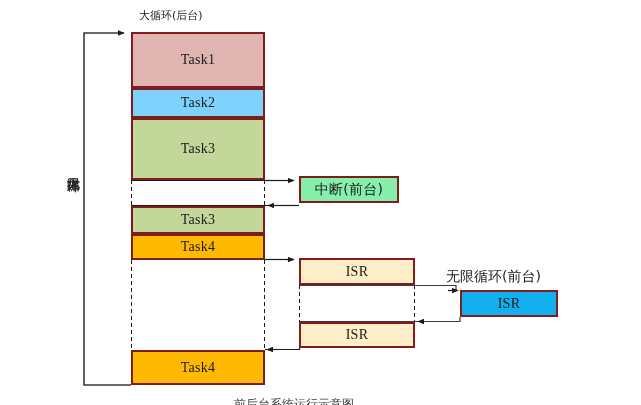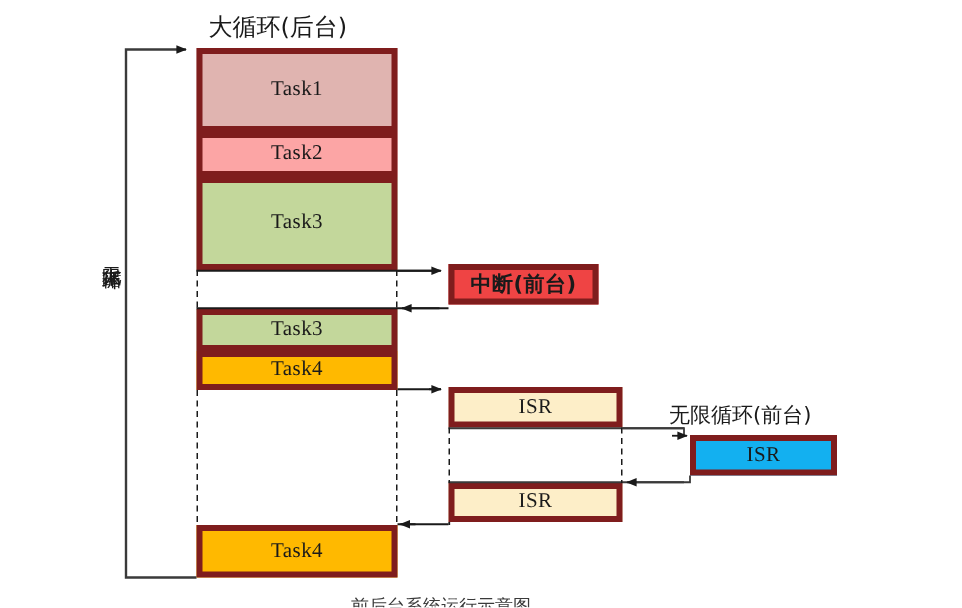--- a/index.html
+++ b/index.html
@@ -11,21 +11,21 @@
     position: relative;
     width: 641px;
     height: 405px;
     background: #ffffff;
     font-family: "Liberation Serif", "DejaVu Serif", serif;
     overflow: hidden;
   }
   .box {
     position: absolute;
     box-sizing: border-box;
-    border: 4px solid #7f1d1d;
+    border: 2px solid #7f1d1d;
     display: flex;
     align-items: center;
     justify-content: center;
     color: #1a1a1a;
     font-size: 14px;
     letter-spacing: 0.3px;
     white-space: nowrap;
   }
   .label {
     position: absolute;
@@ -63,51 +63,51 @@
     color: #3a3a3a;
     white-space: nowrap;
     overflow: hidden;
   }
 </style>
 </head>
 <body>
 
 <div id="canvas">
 
-  <div class="label cjk" style="left:139px; top:8px; font-size:16px;">大循环(后台)</div>
+  <div class="label cjk" style="left:139px; top:8px; font-size:11px;">大循环(后台)</div>
 
   <div class="vlabel" style="left:64px; top:167px;">无限循环</div>
 
   <div class="label cjk" style="left:446px; top:268px; font-size:14px;">无限循环(前台)</div>
 
   <div class="box" style="left:131px; top:32px; width:134px; height:56px; background:#e0b4b0;">
     <span>Task1</span>
   </div>
 
-  <div class="box" style="left:131px; top:88px; width:134px; height:30px; background:#fca5a5;">
+  <div class="box" style="left:131px; top:88px; width:134px; height:30px; background:#7dd3fc;">
     <span>Task2</span>
   </div>
 
   <div class="box" style="left:131px; top:118px; width:134px; height:62px; background:#c3d79b;">
     <span>Task3</span>
   </div>
 
   <div class="box" style="left:131px; top:206px; width:134px; height:28px; background:#c3d79b;">
     <span>Task3</span>
   </div>
 
   <div class="box" style="left:131px; top:234px; width:134px; height:26px; background:#ffb900;">
     <span>Task4</span>
   </div>
 
   <div class="box" style="left:131px; top:350px; width:134px; height:35px; background:#ffb900;">
     <span>Task4</span>
   </div>
 
-  <div class="box cjk" style="left:299px; top:176px; width:100px; height:27px; background:#ef4444;font-weight:bold;">
+  <div class="box cjk" style="left:299px; top:176px; width:100px; height:27px; background:#86efac;">
     <span>中断(前台)</span>
   </div>
 
   <div class="box" style="left:299px; top:258px; width:116px; height:27px; background:#fdeec8;">
     <span>ISR</span>
   </div>
 
   <div class="box" style="left:299px; top:322px; width:116px; height:26px; background:#fdeec8;">
     <span>ISR</span>
   </div>

